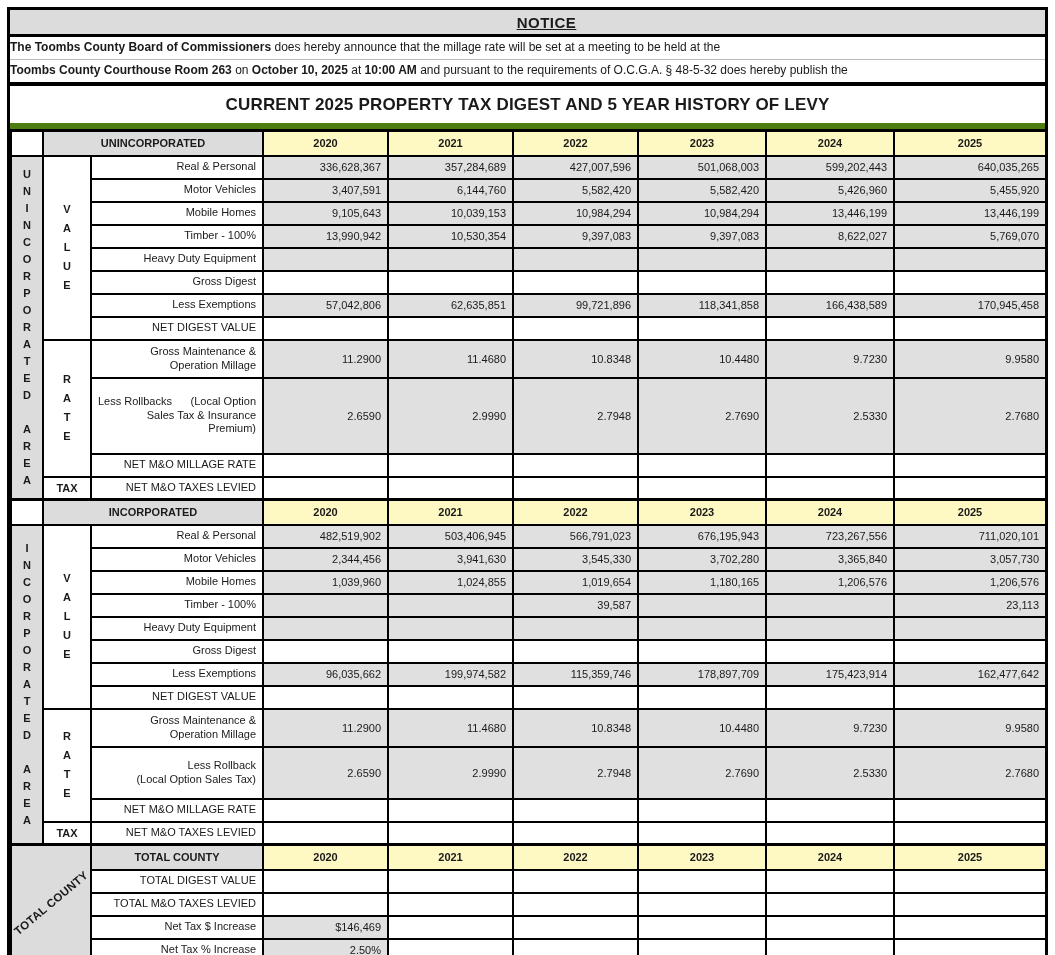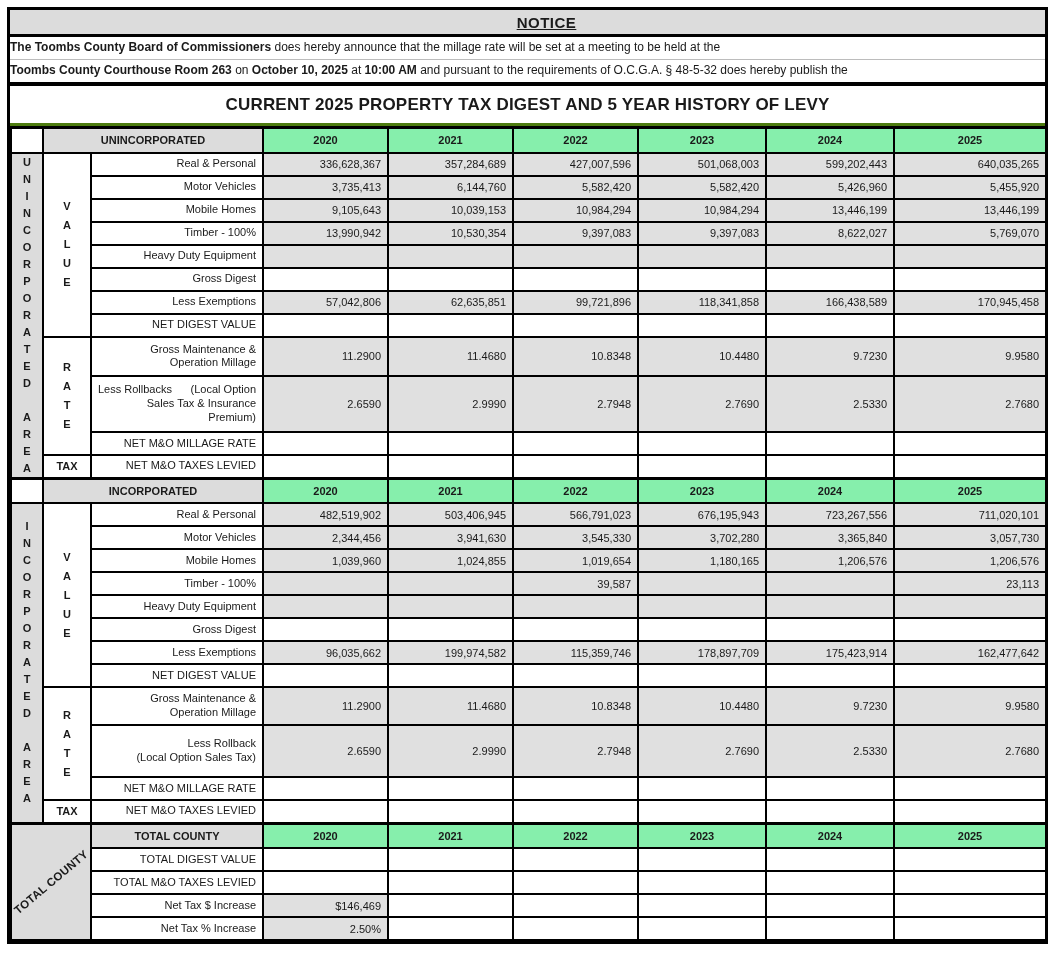--- a/index.html
+++ b/index.html
@@ -18,41 +18,41 @@
   .notice-bar .t{font-size:15px;font-weight:bold;text-decoration:underline;letter-spacing:.5px;padding-left:38px;}
   .notice-line{
     height:22px;line-height:21px;text-align:left;font-size:12px;
     border-bottom:1px solid #bcbcbc;white-space:nowrap;overflow:hidden;
   }
   .notice-line:last-child{border-bottom:none;}
   .notice-line .b{font-weight:bold;}
 
   
   .title-row{
-    border-top:4px solid #000;border-bottom:3px solid #4d7c0f;height:37px;
+    border-top:4px solid #000;border-bottom:6px solid #4d7c0f;height:37px;
     display:flex;align-items:center;justify-content:center;
     font-size:17px;font-weight:bold;letter-spacing:.2px;
   }
 
   
   table.digest{border-collapse:collapse;table-layout:fixed;width:100%;}
   table.digest td{
     border:2px solid #000;vertical-align:middle;
     font-size:11px;padding:0 6px;overflow:hidden;
   }
   tr.hdr-row{height:25px;}
   tr.hdr-row td{border-top:3px solid #000;}
   tr.r-std{height:23px;}
   tr.r-m{height:38px;}
   tr.r-ml{height:52px;}
-  tr.r-l{height:56px;}
+  tr.r-l{height:76px;}
 
   td.corner{background:#fff;}
   td.sec-hdr{background:#dcdcdc;font-weight:bold;font-size:13px;text-align:center;padding:0;}
-  td.yr-hdr{background:#86efac;font-weight:bold;font-size:13px;text-align:center;padding:0;}
+  td.yr-hdr{background:#fef9c3;font-weight:bold;font-size:13px;text-align:center;padding:0;}
 
   td.side-cell{background:#dcdcdc;text-align:center;padding:0;}
   td.side-cell .stack{
     white-space:pre-line;font-weight:bold;font-size:11px;line-height:17px;text-align:center;
   }
   td.grp-cell{background:#fff;text-align:center;padding:0;}
   td.grp-cell .stack{white-space:pre-line;font-weight:bold;font-size:11px;line-height:19px;}
   td.grp-cell .flat{font-weight:bold;font-size:11px;}
 
   td.diag-cell{background:#dcdcdc;position:relative;padding:0;}
@@ -142,21 +142,21 @@
             <td class="lbl">Real &amp; Personal</td>
             <td class="val shade">336,628,367</td>
             <td class="val shade">357,284,689</td>
             <td class="val shade">427,007,596</td>
             <td class="val shade">501,068,003</td>
             <td class="val shade">599,202,443</td>
             <td class="val shade">640,035,265</td>
           </tr>
           <tr class="r-std">
             <td class="lbl">Motor Vehicles</td>
-            <td class="val shade">3,735,413</td>
+            <td class="val shade">3,407,591</td>
             <td class="val shade">6,144,760</td>
             <td class="val shade">5,582,420</td>
             <td class="val shade">5,582,420</td>
             <td class="val shade">5,426,960</td>
             <td class="val shade">5,455,920</td>
           </tr>
           <tr class="r-std">
             <td class="lbl">Mobile Homes</td>
             <td class="val shade">9,105,643</td>
             <td class="val shade">10,039,153</td>

